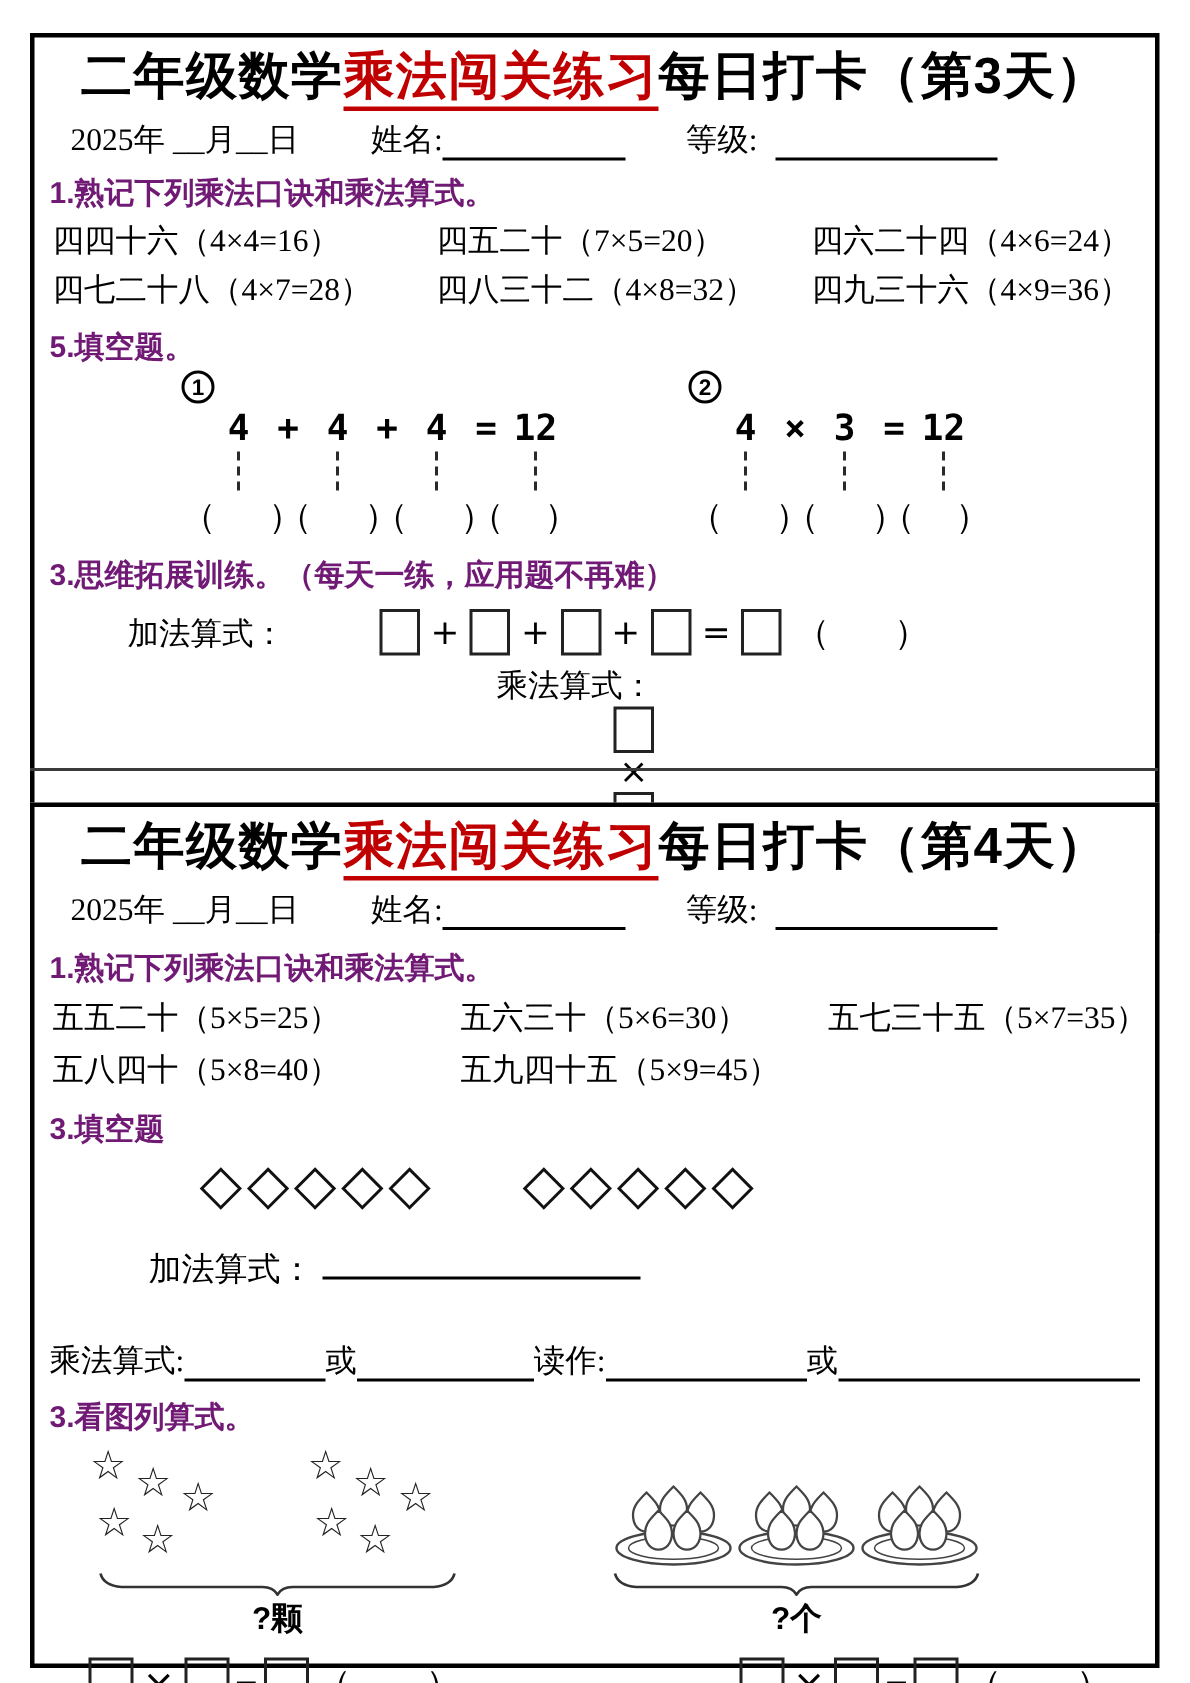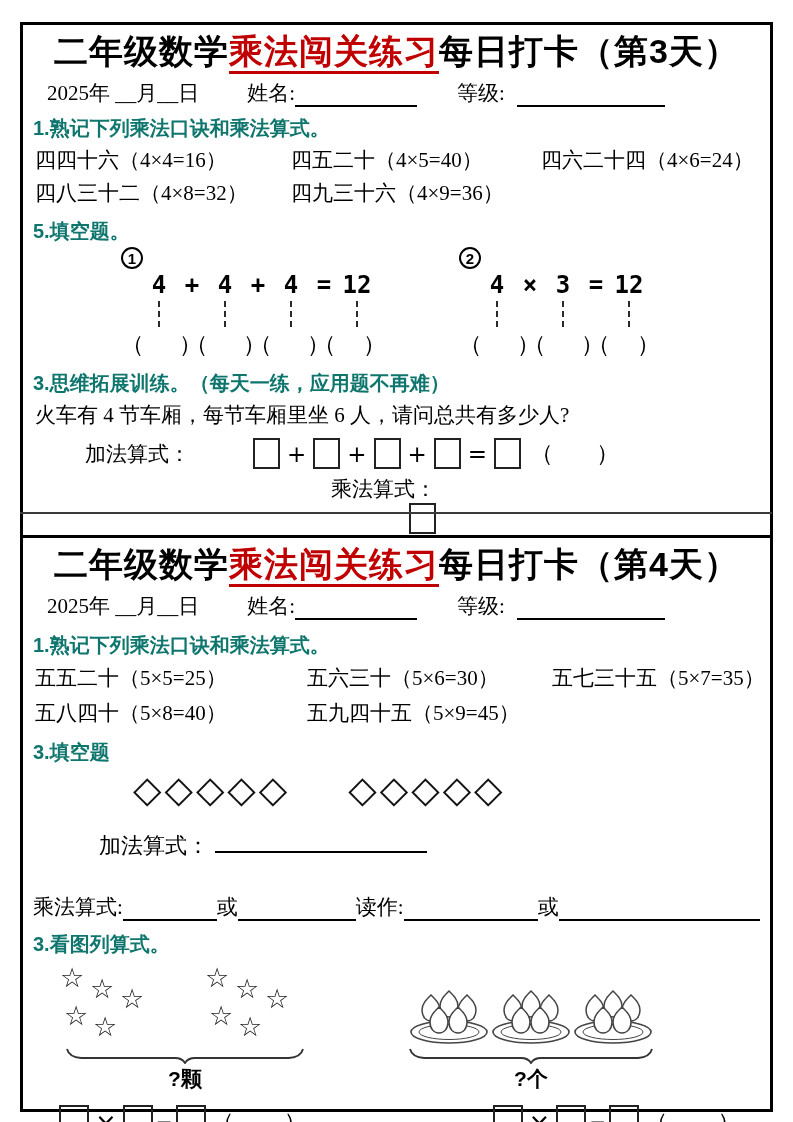--- a/index.html
+++ b/index.html
@@ -15,21 +15,21 @@
   .title{text-align:center;font-family:"Liberation Sans","DejaVu Sans",sans-serif;
          font-weight:900;font-size:34px;line-height:44px;letter-spacing:1px;white-space:nowrap;}
   .title .hl{color:#c00000;border-bottom:3px solid #c00000;padding-bottom:1px;}
   .meta-row{display:flex;align-items:flex-end;font-size:21px;margin:6px 6px 0 14px;white-space:nowrap;text-align:center;}
   .uline{display:inline-block;border-bottom:2px solid #000;height:1.15em;}
   .u-name{width:122px;margin-right:40px;}
   .u-grade{width:148px;}
   .meta-gap1{width:48px;}
   .meta-gap2{width:12px;}
   
-  .sec-head{color:#0f766e;font-weight:bold;font-size:20px;margin:8px 0 2px 0;
+  .sec-head{color:#701a75;font-weight:bold;font-size:20px;margin:8px 0 2px 0;
             font-family:"Liberation Sans","DejaVu Sans",sans-serif;}
   
   .formula-grid{display:grid;grid-template-columns:256px 250px 1fr;
                 font-size:21px;line-height:33px;margin-left:2px;white-space:nowrap;}
   
   .fill-wrap{display:flex;margin-top:0;}
   .fill-item{display:flex;flex-direction:column;}
   .fill-item1{margin-left:88px;}
   .fill-item2{margin-left:82px;}
   .circ{width:22px;height:22px;border:2px solid #000;border-radius:50%;
@@ -92,22 +92,23 @@
     <span>姓名:</span>
     <span class="uline u-name"></span>
     <span>等级:</span>
     <span class="meta-gap2"></span>
     <span class="uline u-grade"></span>
   </div>
 
   <div class="sec-head">1.熟记下列乘法口诀和乘法算式。</div>
   <div class="formula-grid">
     <span>四四十六（4×4=16）</span>
-    <span>四五二十（4×5=40）</span>
+    <span>四五二十（7×5=20）</span>
     <span>四六二十四（4×6=24）</span>
+    <span>四七二十八（4×7=28）</span>
     <span>四八三十二（4×8=32）</span>
     <span>四九三十六（4×9=36）</span>
   </div>
 
   <div class="sec-head">5.填空题。</div>
   <div class="fill-wrap">
     <div class="fill-item fill-item1">
       <span class="circ">1</span>
       <div class="eq-terms">
         <div class="eq-col">
@@ -157,21 +158,20 @@
       </div>
       <div class="paren-row">
         <span class="paren">（　）</span>
         <span class="paren">（　）</span>
         <span class="paren" style="width:50px;letter-spacing:2px;">（　）</span>
       </div>
     </div>
   </div>
 
   <div class="sec-head" style="margin-top:10px;">3.思维拓展训练。（每天一练，应用题不再难）</div>
-  <div class="prob">火车有 4 节车厢，每节车厢里坐 6 人，请问总共有多少人?</div>
 
   <div class="ans-row">
     <span class="ans-label">加法算式：</span>
     <span class="sq"></span>
     <span class="mathop">+</span>
     <span class="sq"></span>
     <span class="mathop">+</span>
     <span class="sq"></span>
     <span class="mathop">+</span>
     <span class="sq"></span>

